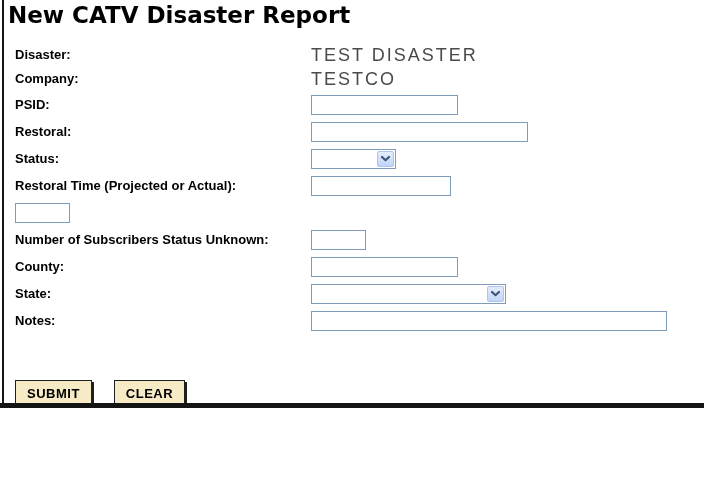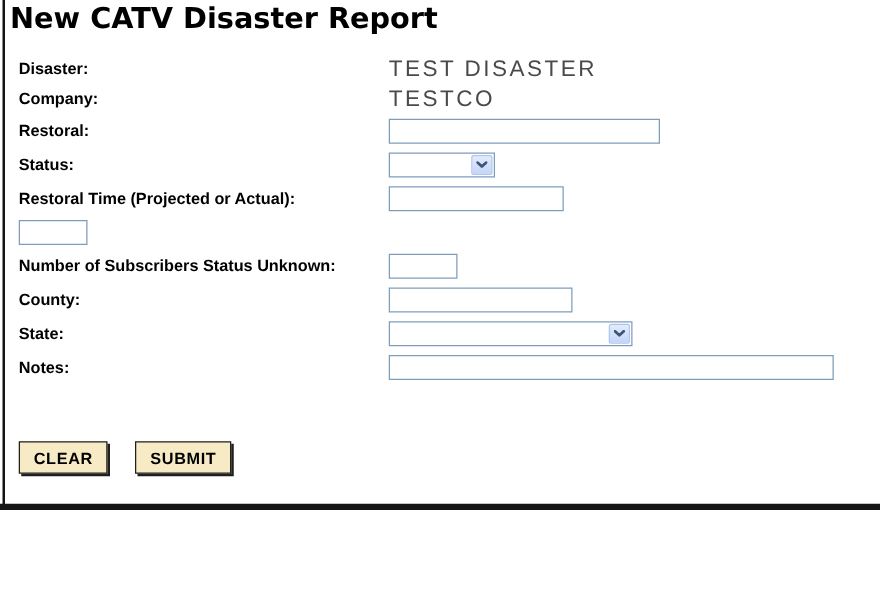--- a/index.html
+++ b/index.html
@@ -129,20 +129,24 @@
     <div class="row h24">
       <span class="lbl">Disaster:</span>
       <span class="static-val">TEST DISASTER</span>
     </div>
 
     <div class="row h24">
       <span class="lbl">Company:</span>
       <span class="static-val">TESTCO</span>
     </div>
 
+    <div class="row">
+      <span class="lbl">PSID:</span>
+      <input class="ti w147" type="text" value="" style="">
+    </div>
 
     <div class="row">
       <span class="lbl">Restoral:</span>
       <input class="ti w217" type="text" value="" style="">
     </div>
 
     <div class="row">
       <span class="lbl">Status:</span>
       <div class="select w85">
         <span class="sel-val"></span>
@@ -187,18 +191,18 @@
     </div>
 
     <div class="row">
       <span class="lbl">Notes:</span>
       <input class="ti w356" type="text" value="" style="">
     </div>
 
   </div>
 
   <div class="buttons">
+    <button class="btn" type="button">SUBMIT</button>
     <button class="btn" type="button">CLEAR</button>
-    <button class="btn" type="button">SUBMIT</button>
   </div>
 
   <div class="bottom-edge"></div>
 </div>
 
 </body></html>

